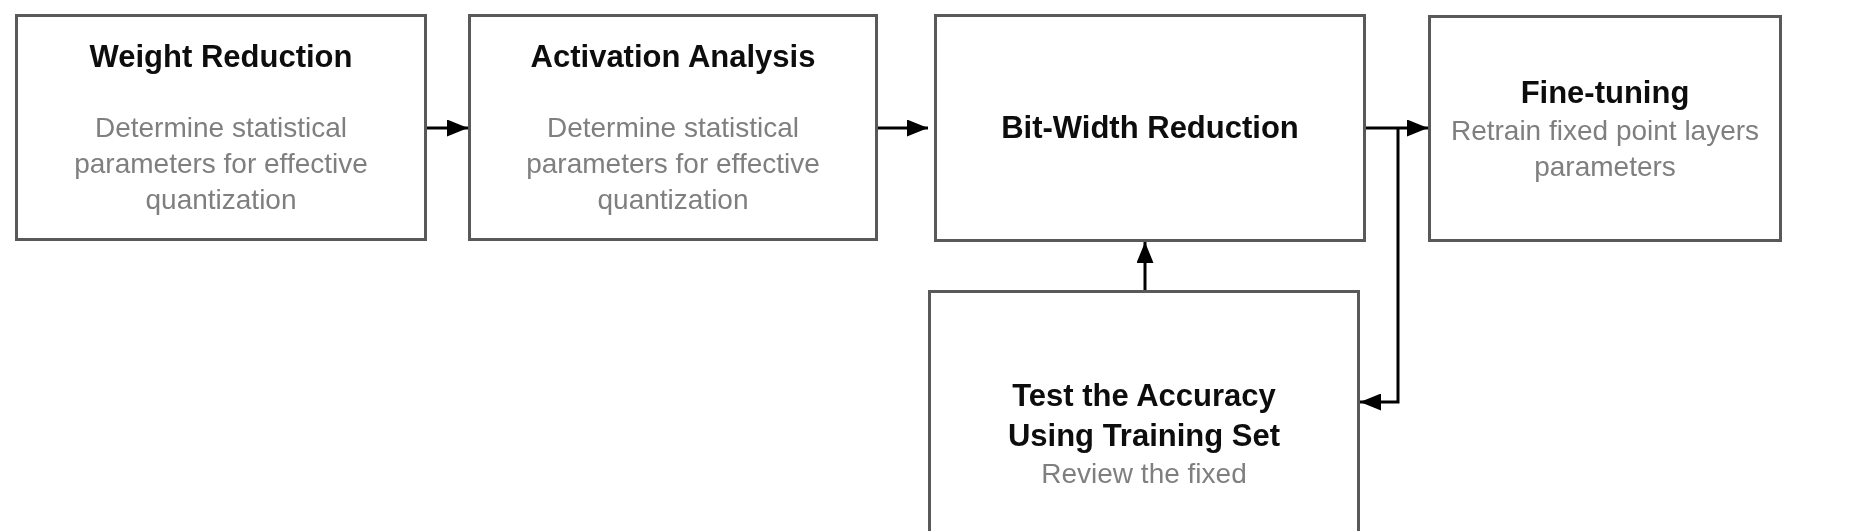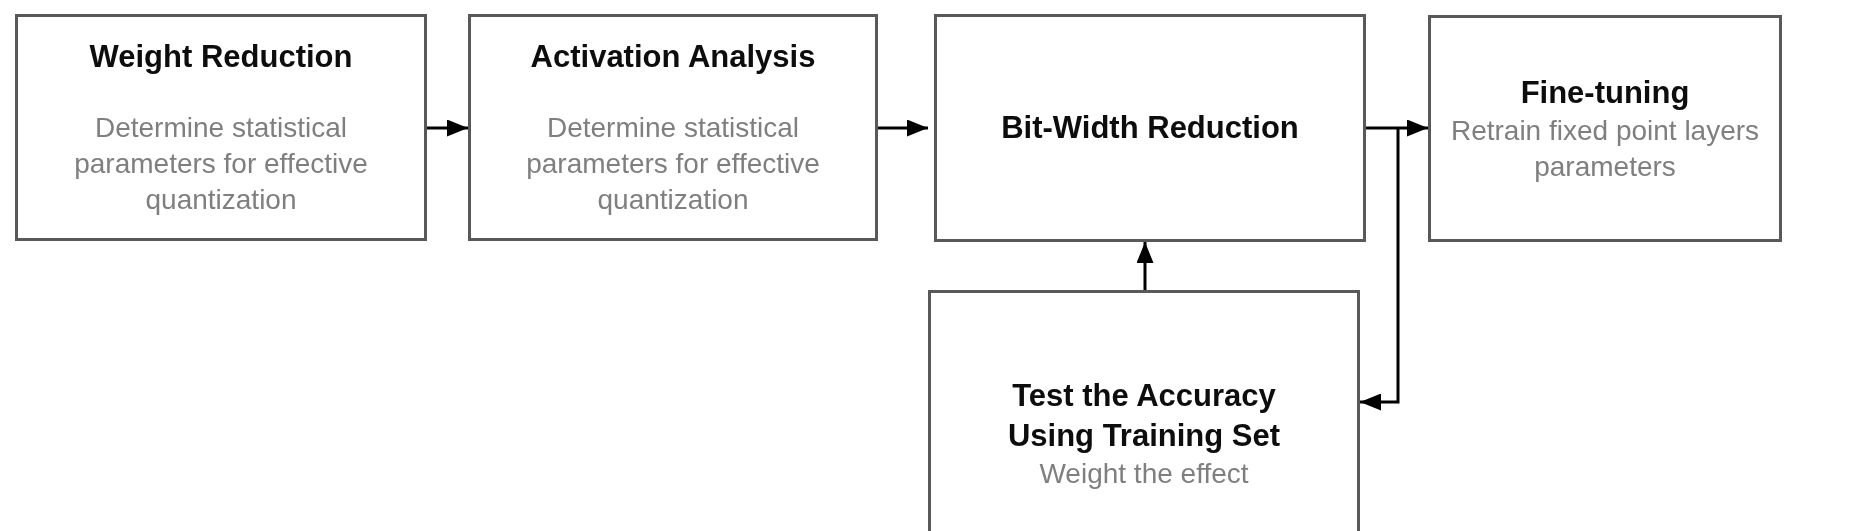--- a/index.html
+++ b/index.html
@@ -96,16 +96,16 @@
     <div class="title">Bit-Width Reduction</div>
   </div>
 
   <div class="box b4">
     <div class="title">Fine-tuning</div>
     <div class="subtitle">Retrain fixed point layers parameters</div>
   </div>
 
   <div class="box b5">
     <div class="title">Test the Accuracy Using Training Set</div>
-    <div class="subtitle">Weight the effect</div>
+    <div class="subtitle">Review the fixed</div>
   </div>
 
 </div>
 
 </body></html>

